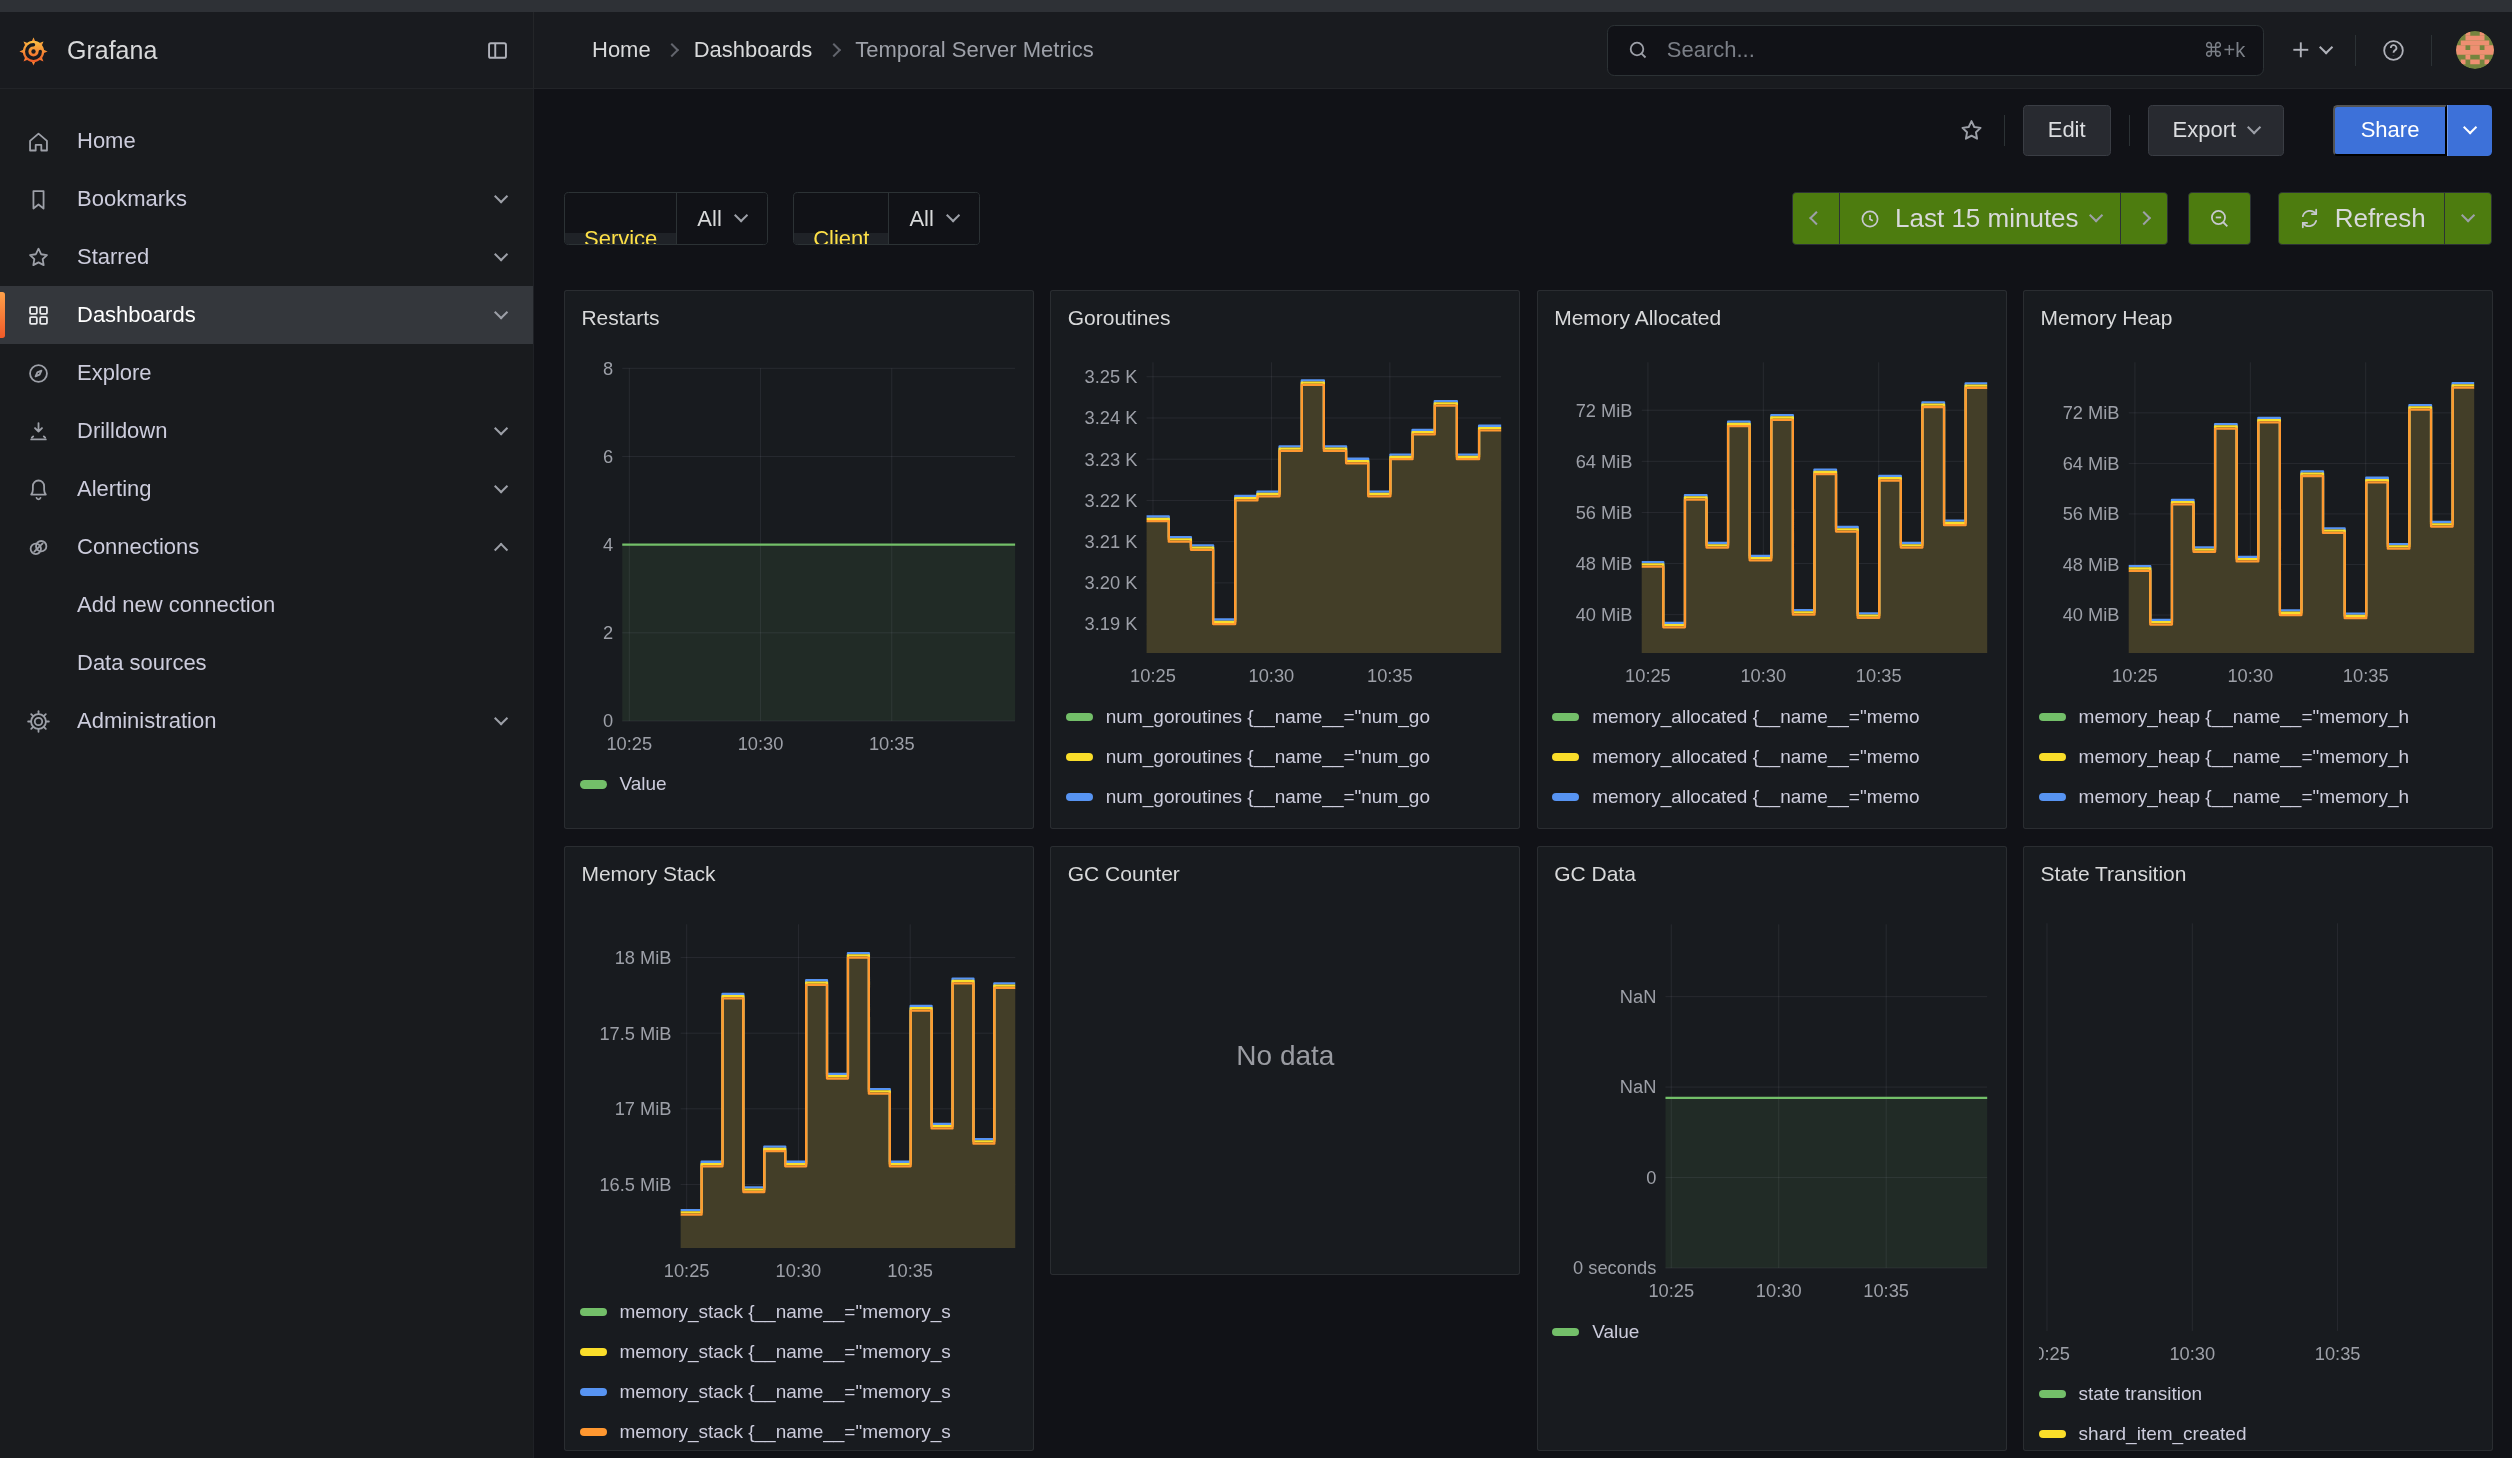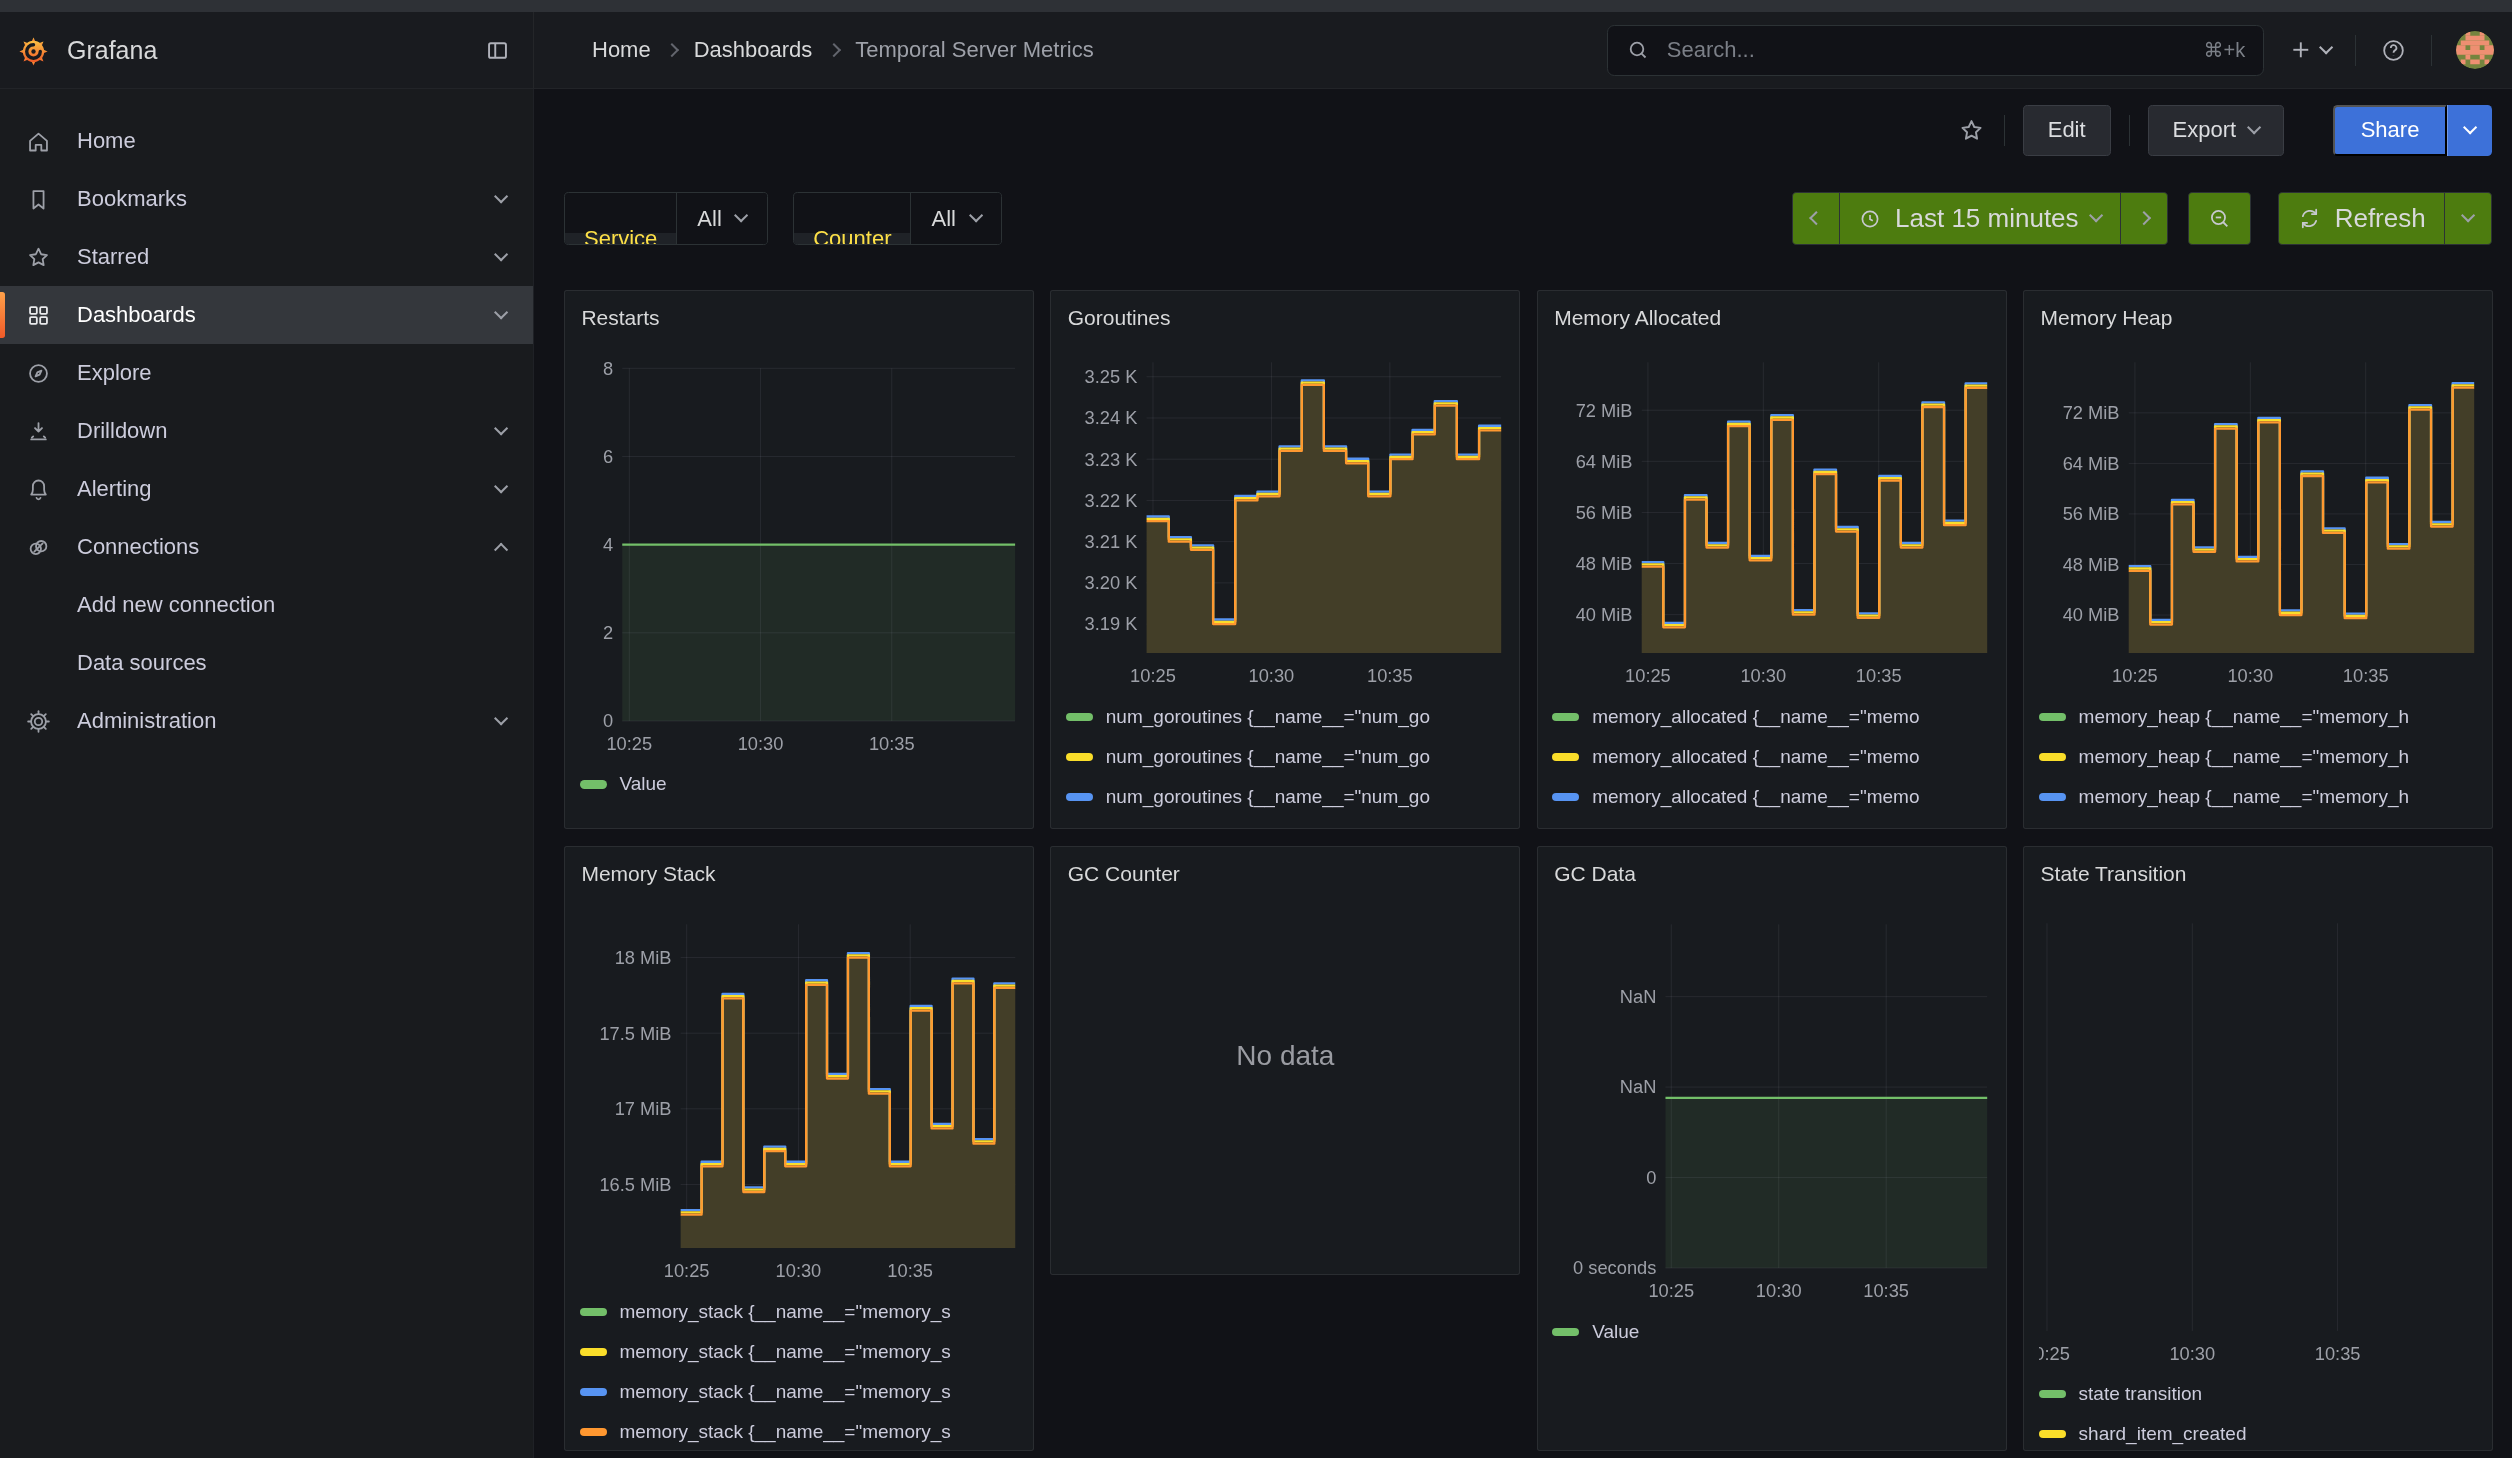--- a/index.html
+++ b/index.html
@@ -328,21 +328,21 @@
 
   <div class="filters">
     <div class="vargroup">
       <span class="vlabel">Service</span>
       <span class="vvalue">
         <span>All</span>
         <span class="chev sm"></span>
       </span>
     </div>
     <div class="vargroup">
-      <span class="vlabel">Counter</span>
+      <span class="vlabel">Client</span>
       <span class="vvalue">
         <span>All</span>
         <span class="chev sm"></span>
       </span>
     </div>
 
     <div class="time-controls">
       <span class="tbtn first">
         <span class="chev left sm"></span>
       </span>

